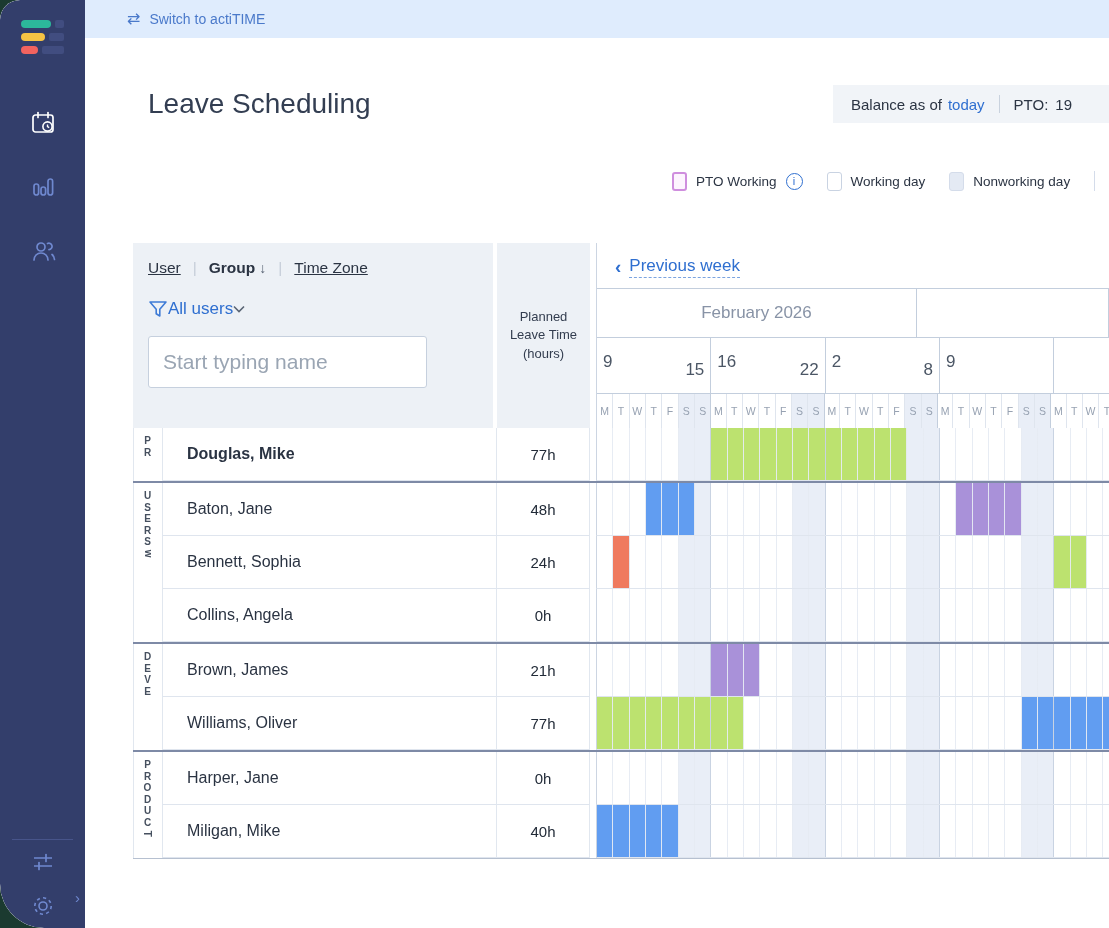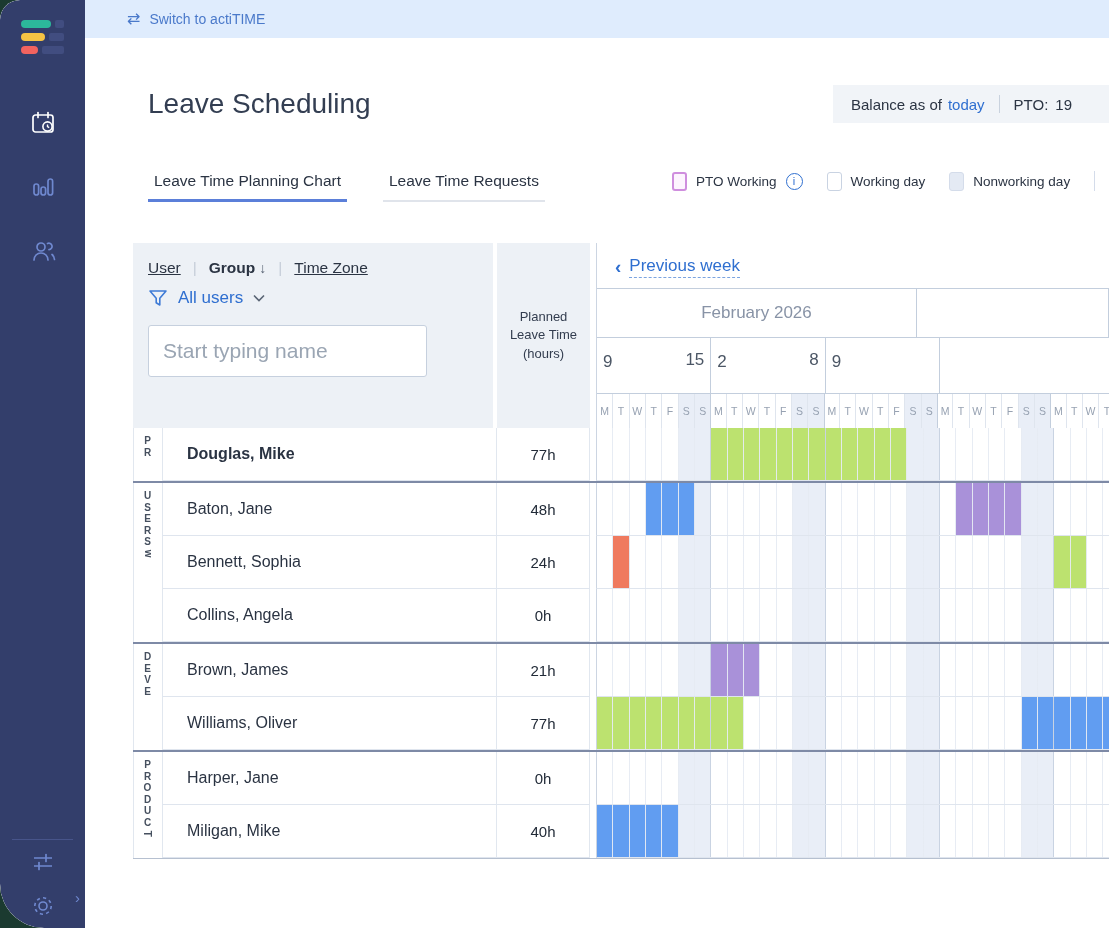--- a/index.html
+++ b/index.html
@@ -54,42 +54,42 @@
             font-size:11px; display:flex; align-items:center; justify-content:center; cursor:pointer; }
   .leg-sep { width:1px; height:20px; background:#d4dcea; }
 
   
   .left-head { position:absolute; left:133px; top:243px; width:360px; height:185px; background:#edf1f6; padding:16px 15px 0 15px; }
   .sort-row { display:flex; align-items:flex-end; gap:12px; font-size:15.5px; color:#2b3443; }
   .sort-link { text-decoration:underline; cursor:pointer; }
   .sort-active { font-weight:bold; text-decoration:none; cursor:pointer; }
   .sort-arrow { color:#5a6575; font-size:14px; margin-left:4px; }
   .sort-div { color:#c5cdd9; }
-  .filter-row { margin-top:11px; display:flex; align-items:center; gap:10px; color:#2f6fd0; font-size:17px; cursor:pointer; }
+  .filter-row { margin-top:22px; display:flex; align-items:center; color:#2f6fd0; font-size:17px; cursor:pointer; }
   .search-box { margin-top:17px; width:279px; height:52px; background:#fff; border:1px solid #c6d0de; border-radius:3px;
                 display:flex; align-items:center; padding:0 12px 0 14px; }
   .search-box input { flex:1; border:none; outline:none; font-size:21px; color:#3a4455; background:transparent; font-family:"Liberation Sans", sans-serif; }
   .search-box input::placeholder { color:#9aa5b3; }
 
   .planned-head { position:absolute; left:497px; top:243px; width:93px; height:185px; background:#edf1f6;
                   display:flex; align-items:center; justify-content:center; text-align:center;
                   font-size:13px; line-height:1.4; color:#333d4f; padding:0 6px; }
 
   
   .chart-head { position:absolute; left:596px; top:243px; width:513px; height:185px; border-left:1px solid #ccd5e2; }
   .prev-week { position:absolute; left:18px; top:13px; color:#2f6fd0; font-size:17px; cursor:pointer; display:flex; gap:8px; align-items:center; }
   .prev-week .txt { border-bottom:1.5px dashed #7ba4e0; padding-bottom:1px; }
   .prev-week .chv { font-size:19px; font-weight:bold; }
   .month-row { position:absolute; left:0; top:45px; width:100%; height:50px; border-top:1px solid #c3cedd; border-bottom:1px solid #c3cedd; display:flex; }
   .month-cell { border-right:1px solid #c3cedd; display:flex; align-items:center; justify-content:center;
                 font-size:17px; color:#8893a6; overflow:hidden; }
   .week-row { position:absolute; left:0; top:95px; width:100%; height:56px; display:flex; border-bottom:1px solid #c3cedd; }
   .week-cell { border-right:1px solid #c3cedd; position:relative; font-size:17px; color:#4b5665; flex:0 0 auto; }
   .week-cell .ws { position:absolute; left:6px; top:14px; }
-  .week-cell .we { position:absolute; right:6px; top:12px; }
+  .week-cell .we { position:absolute; right:6px; top:22px; }
   .day-row { position:absolute; left:0; top:151px; width:100%; height:34px; display:flex; }
   .day-cell { flex:0 0 auto; width:16.331px; border-right:1px solid #dfe5ee; display:flex; align-items:center; justify-content:center;
               font-size:10.5px; color:#97a2b2; }
   .day-cell.wk { background:#e9eef7; }
   .day-cell.wstart { border-left:1px solid #c3cedd; margin-left:-1px; }
 
   
   .grid { position:absolute; left:133px; top:428px; width:976px; }
   .group { position:relative; }
   .group-sep { height:2px; background:#7e8aa6; }
@@ -188,24 +188,20 @@
 
   <div class="page-title">Leave Scheduling</div>
   <div class="balance">
     <span>Balance as of</span>
     <span class="lnk">today</span>
     <span class="vsep"></span>
     <span>PTO:</span>
     <span class="pto-val">19</span>
   </div>
 
-  <div class="tabs" id="tabs">
-      <div class="tab active">Leave Time Planning Chart</div>
-      <div class="tab">Leave Time Requests</div>
-    </div>
   <div class="legend" id="legend">
       <div class="leg-item">
         <div class="swatch sw-blackout"></div>
         <div>PTO Working</div>
         <div class="info-i">i</div>
       </div>
       <div class="leg-item">
         <div class="swatch sw-working"></div>
         <div>Working day</div>
       </div>
@@ -250,20 +246,24 @@
       <span class="txt">Previous week</span>
     </div>
     <div class="month-row" id="month-row">
         <div class="month-cell" style="width: 326.62px;">February 2026</div>
         <div class="month-cell" style="width: 195.972px;"></div>
       </div>
     <div class="week-row" id="week-row">
         <div class="week-cell" style="width: 114.317px;">
           <div class="ws">9</div>
           <div class="we">15</div>
+        </div>
+        <div class="week-cell" style="width: 114.317px;">
+          <div class="ws">16</div>
+          <div class="we">22</div>
         </div>
         <div class="week-cell" style="width: 114.317px;">
           <div class="ws">2</div>
           <div class="we">8</div>
         </div>
         <div class="week-cell" style="width: 114.317px;">
           <div class="ws">9</div>
           <div class="we"></div>
         </div>
       </div>

